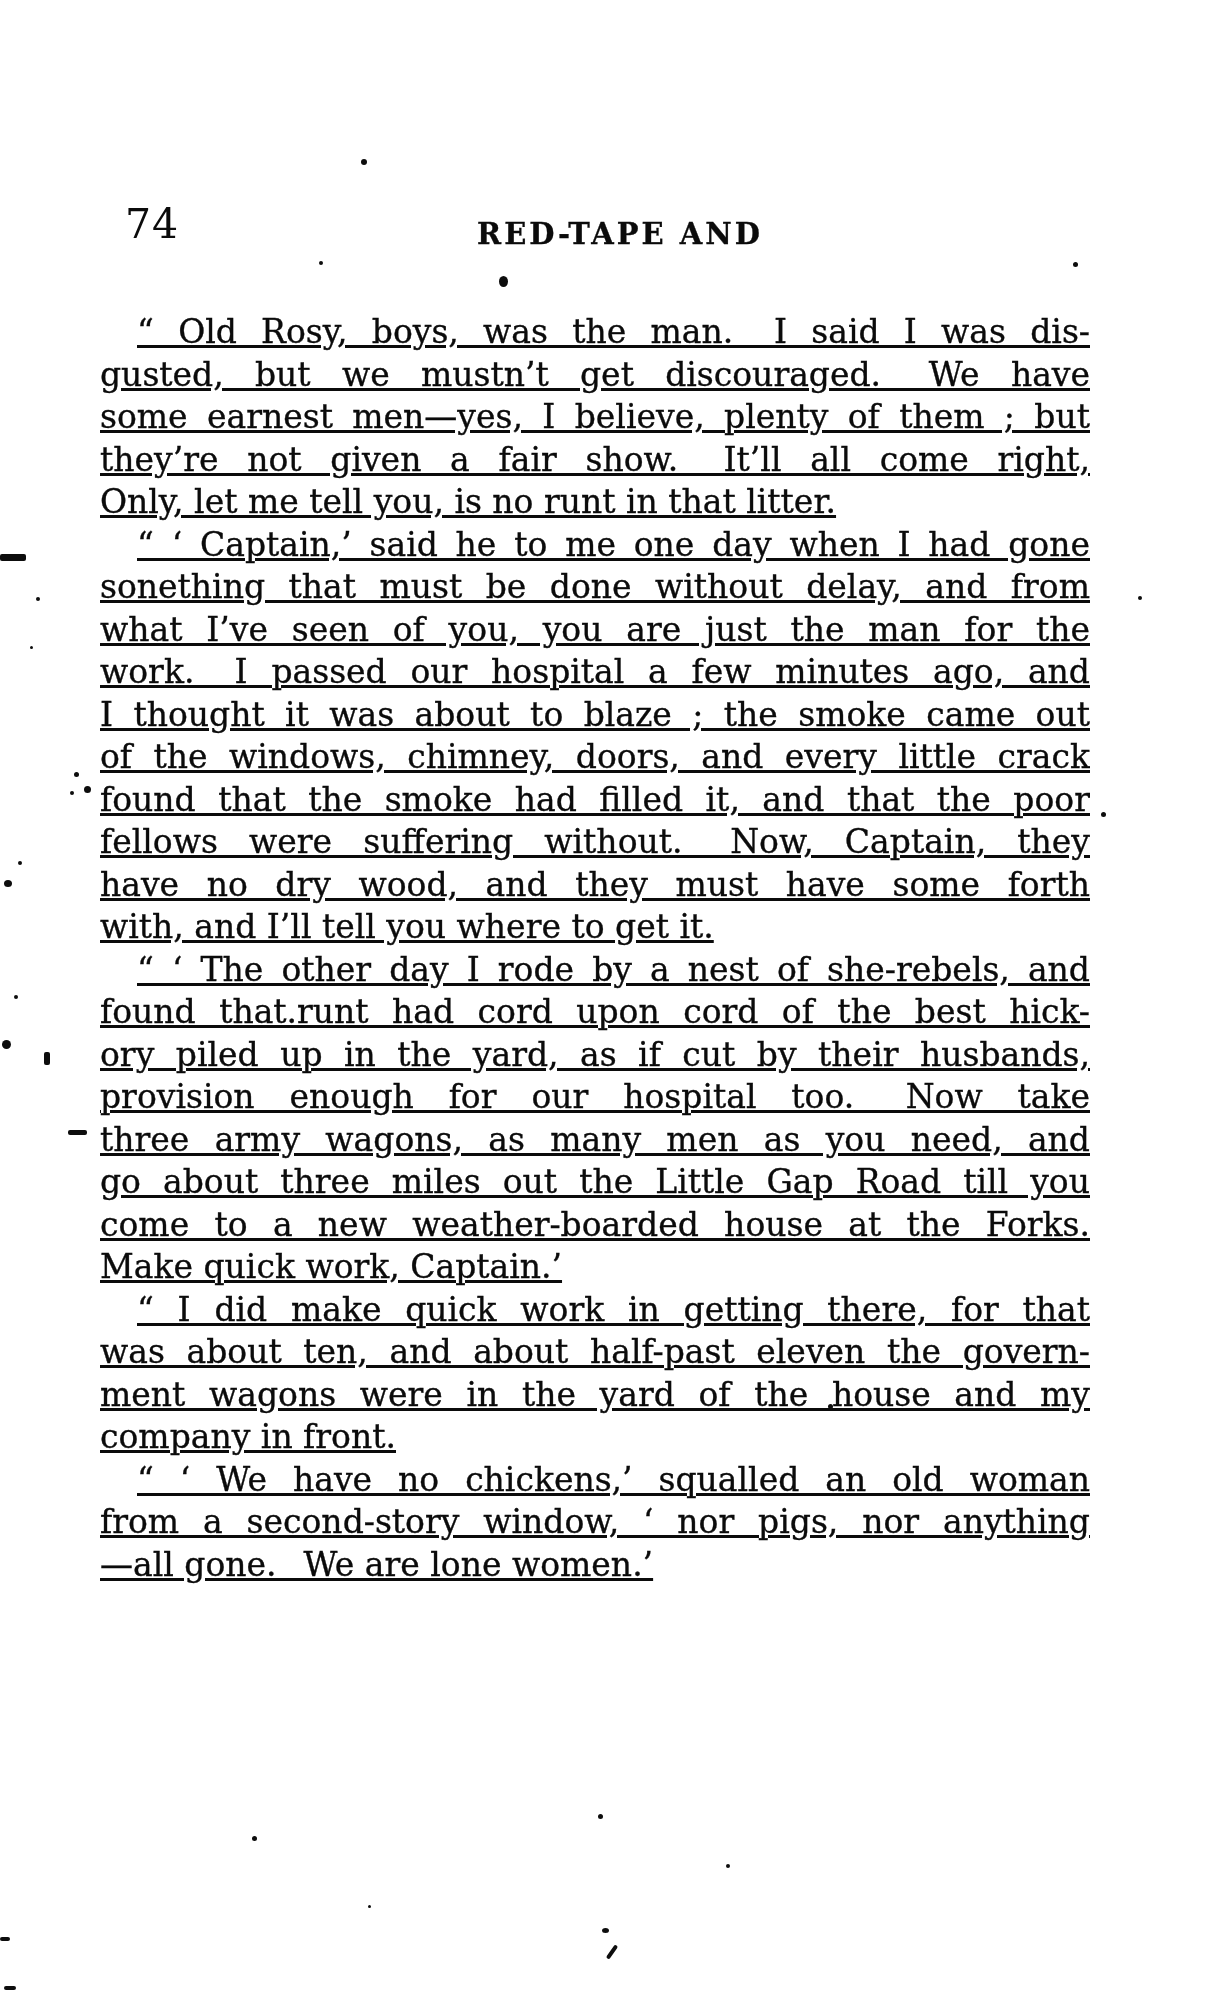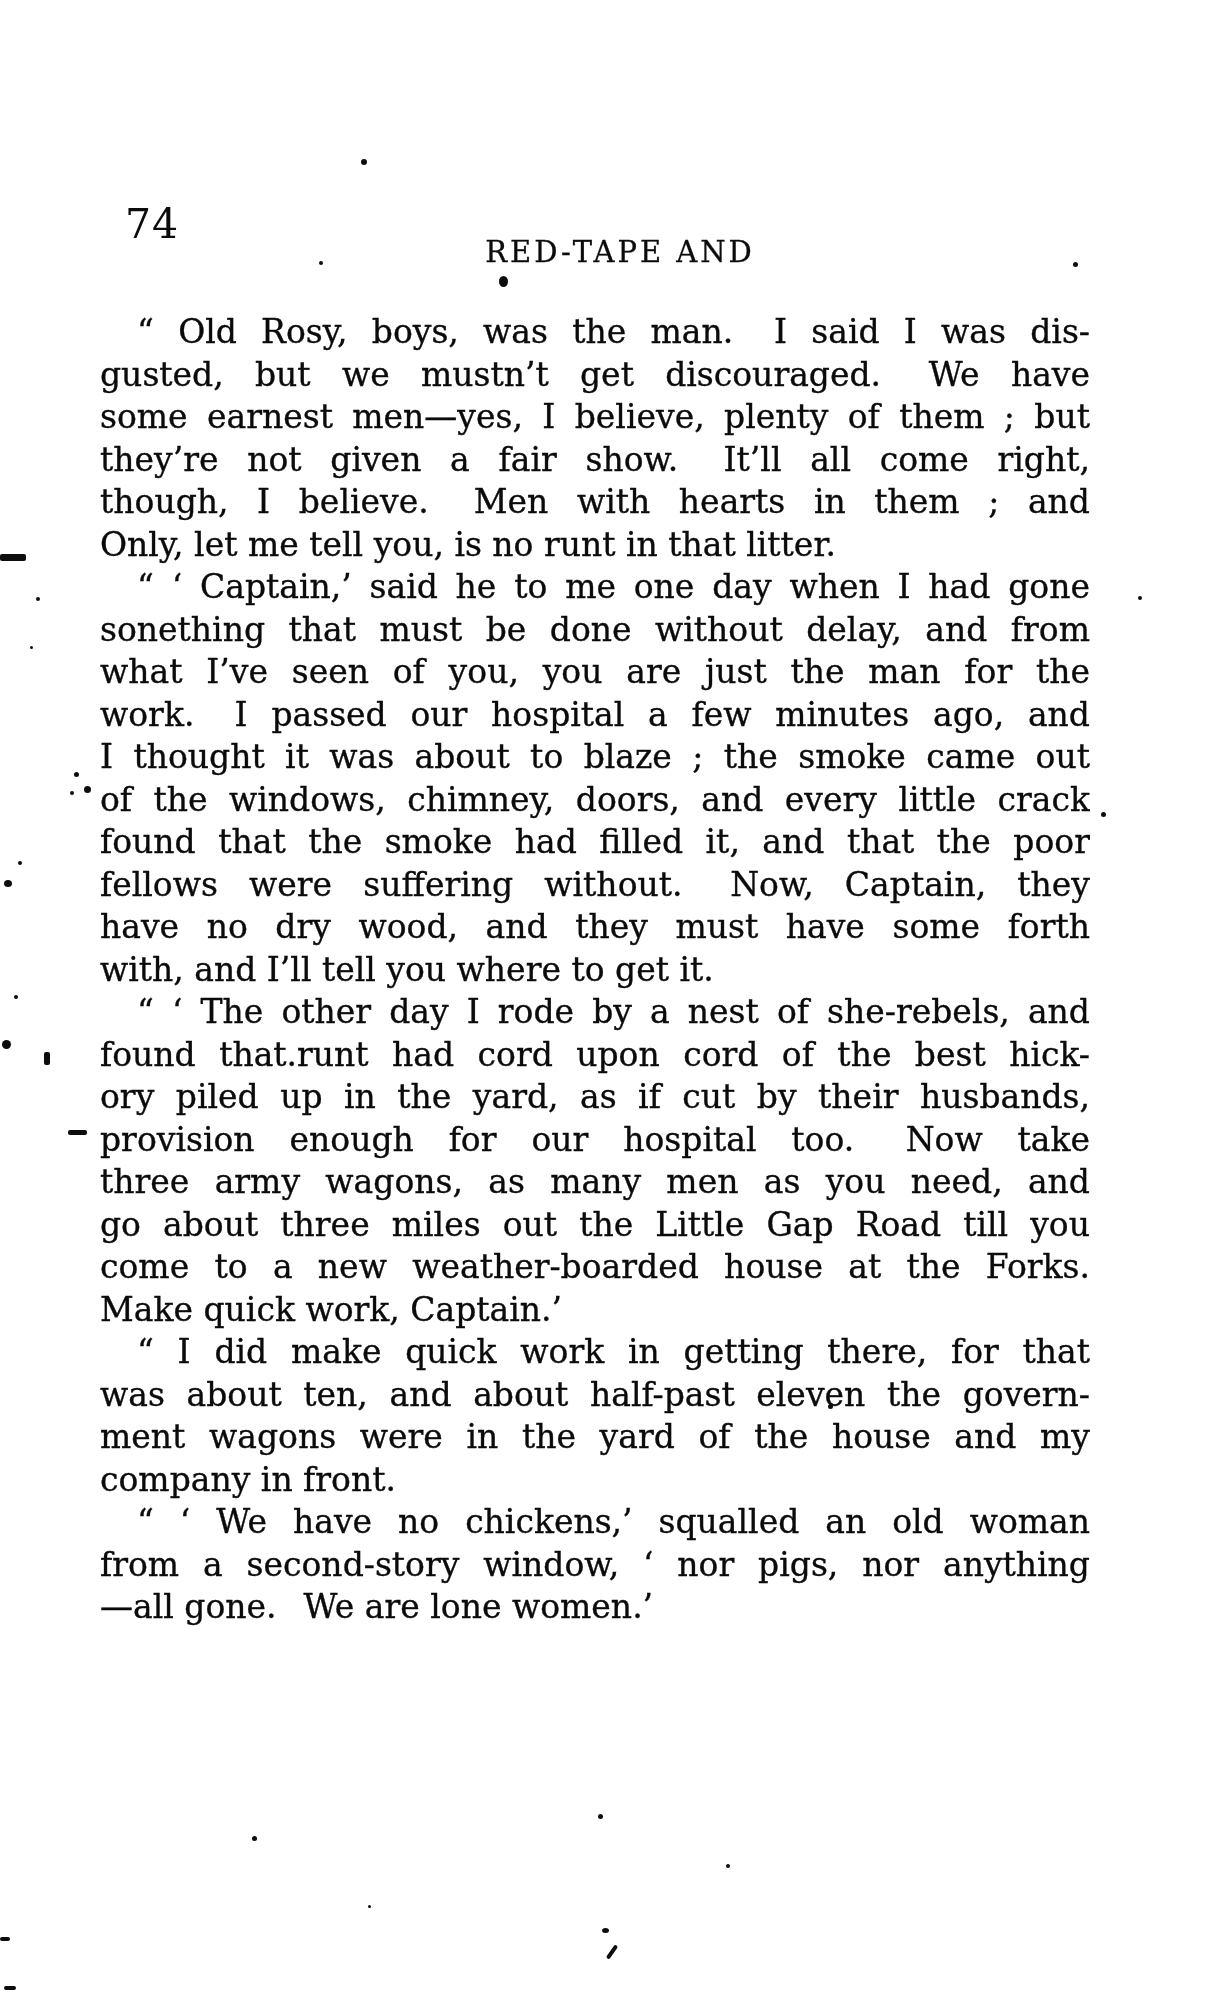--- a/index.html
+++ b/index.html
@@ -11,56 +11,56 @@
     font-family:"DejaVu Serif","Liberation Serif",serif;
     color:#0b0b0b;
   }
   .pagenum {
     position:absolute; left:86px; top:204px;
     font-size:41px; font-weight:normal; line-height:1;
     letter-spacing:1px;
     margin-left:39px;
   }
   .runhead {
-    position:absolute; left:150px; right:119px; top:236px;
+    position:absolute; left:150px; right:119px; top:218px;
     text-align:center;
-    font-size:29px; font-weight:normal; line-height:1.15;
+    font-size:29px; font-weight:bold; line-height:1.15;
     letter-spacing:3px;
     -webkit-text-stroke:0.3px currentColor;
   }
   .textblock {
     position:absolute; left:100px; top:311px; width:990px;
   }
   .line {
     font-size:33px;
     line-height:42.5px; height:42.5px;
     text-align:justify; text-align-last:justify;
     white-space:pre-wrap;
     -webkit-text-stroke:0.35px currentColor;
     overflow:hidden;
+    text-decoration:underline;
   }
   .line.indent { padding-left:37px; }
   .line.nojust { text-align:left; text-align-last:left; }
   .speck { position:absolute; background:#0d0d0d; }
   .speck.dot { border-radius:50%; }
   .speck.dash { border-radius:2px; }
   .speck.stroke { border-radius:2px; }
 </style>
 </head>
 <body>
 
 <div class="page">
   <div class="pagenum">74</div>
   <div class="runhead">RED-TAPE AND</div>
   <div class="textblock">
       <div class="line indent">“ Old Rosy, boys, was the man.  I said I was dis-</div>
       <div class="line">gusted, but we mustn’t get discouraged.  We have</div>
       <div class="line">some earnest men—yes, I believe, plenty of them ; but</div>
       <div class="line">they’re not given a fair show.  It’ll all come right,</div>
-      <div class="line">though, I believe.  Men with hearts in them ; and</div>
       <div class="line nojust">Only, let me tell you, is no runt in that litter.</div>
       <div class="line indent">“ ‘ Captain,’ said he to me one day when I had gone</div>
       <div class="line">sonething that must be done without delay, and from</div>
       <div class="line">what I’ve seen of you, you are just the man for the</div>
       <div class="line">work.  I passed our hospital a few minutes ago, and</div>
       <div class="line">I thought it was about to blaze ; the smoke came out</div>
       <div class="line">of the windows, chimney, doors, and every little crack</div>
       <div class="line">found that the smoke had filled it, and that the poor</div>
       <div class="line">fellows were suffering without.  Now, Captain, they</div>
       <div class="line">have no dry wood, and they must have some forth</div>

